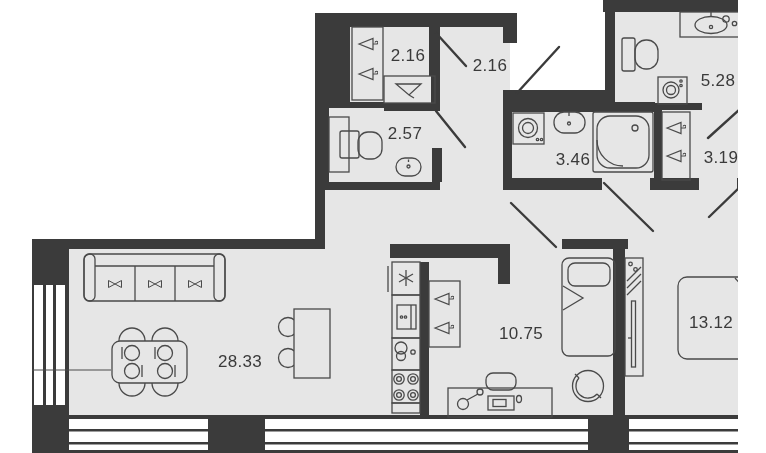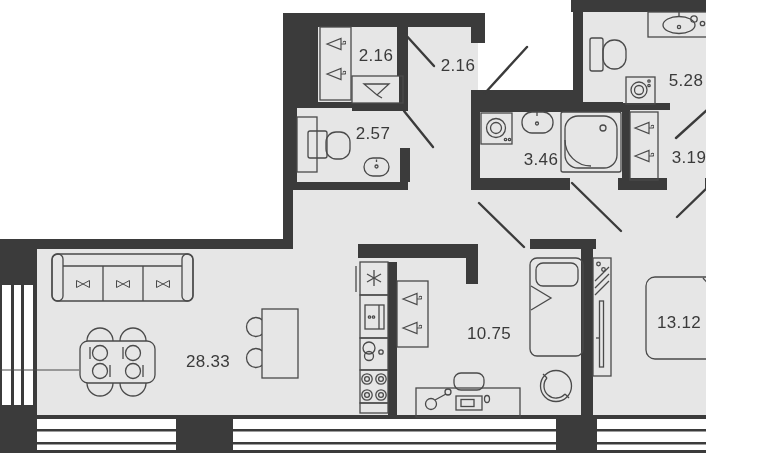--- a/index.html
+++ b/index.html
@@ -1,17 +1,17 @@
 <!DOCTYPE html>
 <html><head>
 <meta charset="utf-8">
 <style>
   html,body{margin:0;padding:0;background:#fff;}
   .stage{position:relative;width:706px;height:453px;background:#fff;overflow:hidden;
-         font-family:"Liberation Sans", sans-serif;}
+         font-family:"Liberation Sans", sans-serif;margin-left:32px;}
   svg{display:block;}
   text.room-label{font-family:"Liberation Sans", sans-serif;font-size:17px;fill:#3a3a3a;
                   text-anchor:middle;letter-spacing:.3px;}
 </style>
 </head>
 <body>
 
 <div class="stage">
 <svg width="766" height="453" viewBox="0 0 766 453">
   <defs>

